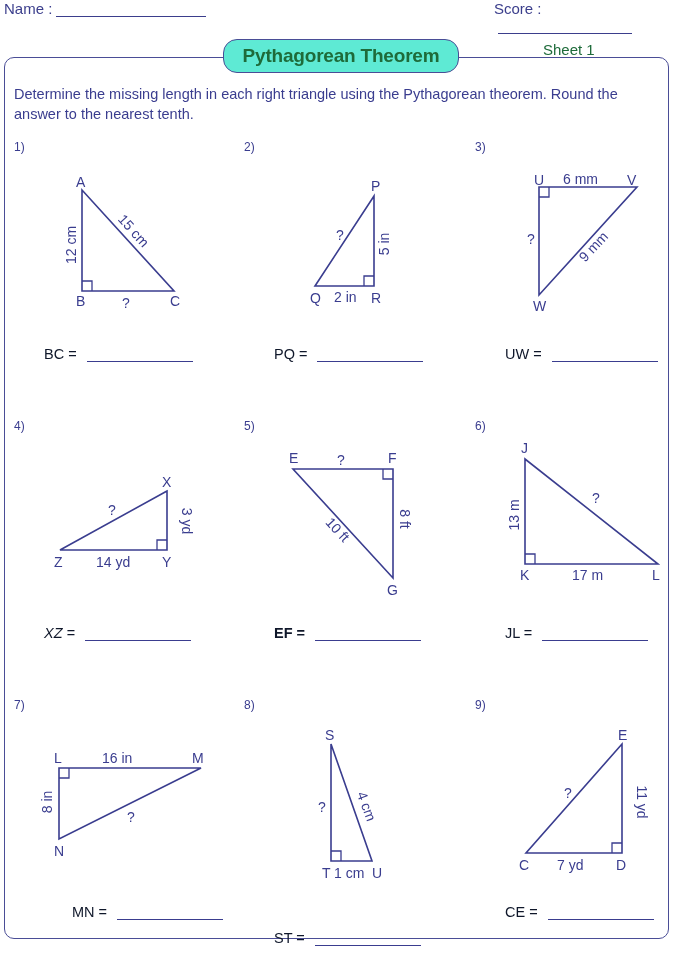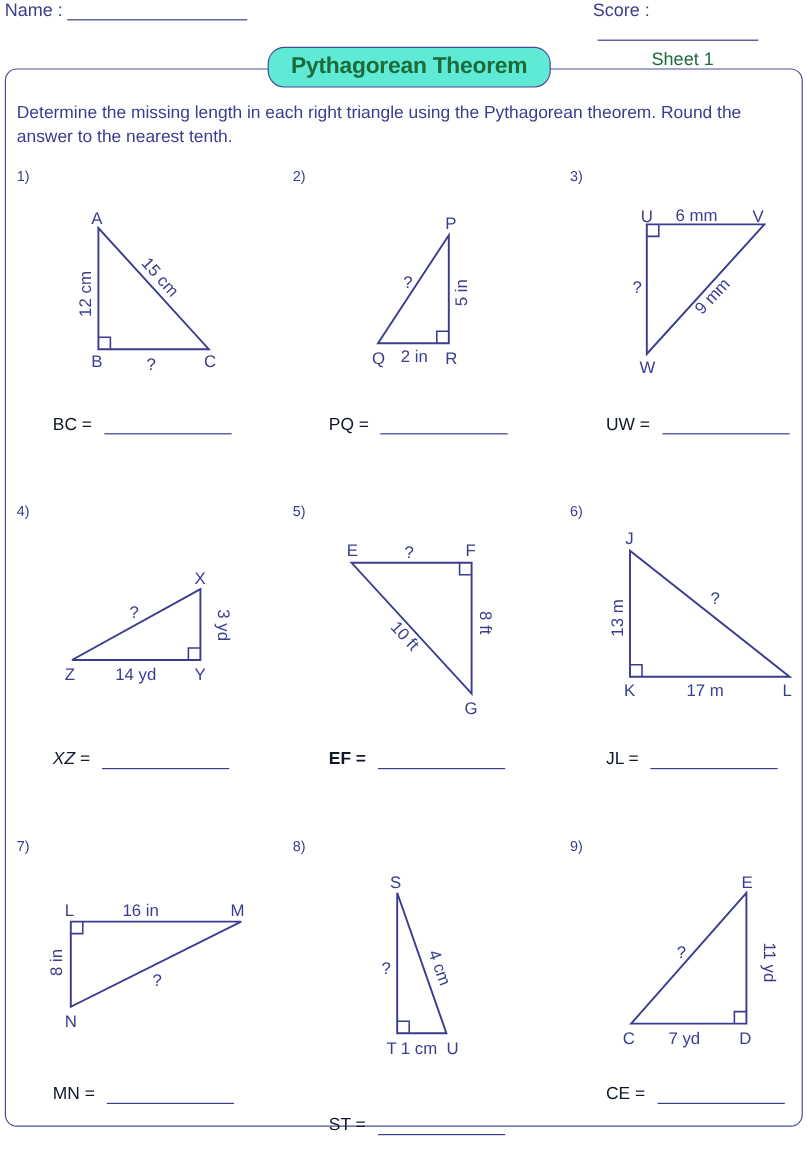--- a/index.html
+++ b/index.html
@@ -149,21 +149,21 @@
   <svg width="225" height="200">
     <polygon points="45,70 187,70 45,141" fill="none" stroke="#3a3d8f" stroke-width="1.6"></polygon>
     <polyline points="45,80 55,80 55,70" fill="none" stroke="#3a3d8f" stroke-width="1.3"></polyline>
     <text x="40" y="65">L</text>
     <text x="178" y="65">M</text>
     <text x="40" y="158">N</text>
     <text x="88" y="65">16 in</text>
     <text transform="translate(38,104) rotate(-90)" text-anchor="middle">8 in</text>
     <text x="113" y="124">?</text>
   </svg>
-  <div class="answer" style="top:206px;"><span>MN =</span><span class="blank"></span></div>
+  <div class="answer" style="top:206px;margin-left:28px;"><span>MN =</span><span class="blank"></span></div>
 </div>
 
 <div class="problem" style="left:244px; top:698px;">
   <div class="num">8)</div>
   <svg width="225" height="200">
     <polygon points="87,46 87,163 128,163" fill="none" stroke="#3a3d8f" stroke-width="1.6"></polygon>
     <polyline points="87,153 97,153 97,163" fill="none" stroke="#3a3d8f" stroke-width="1.3"></polyline>
     <text x="81" y="42">S</text>
     <text x="78" y="180">T</text>
     <text x="128" y="180">U</text>

